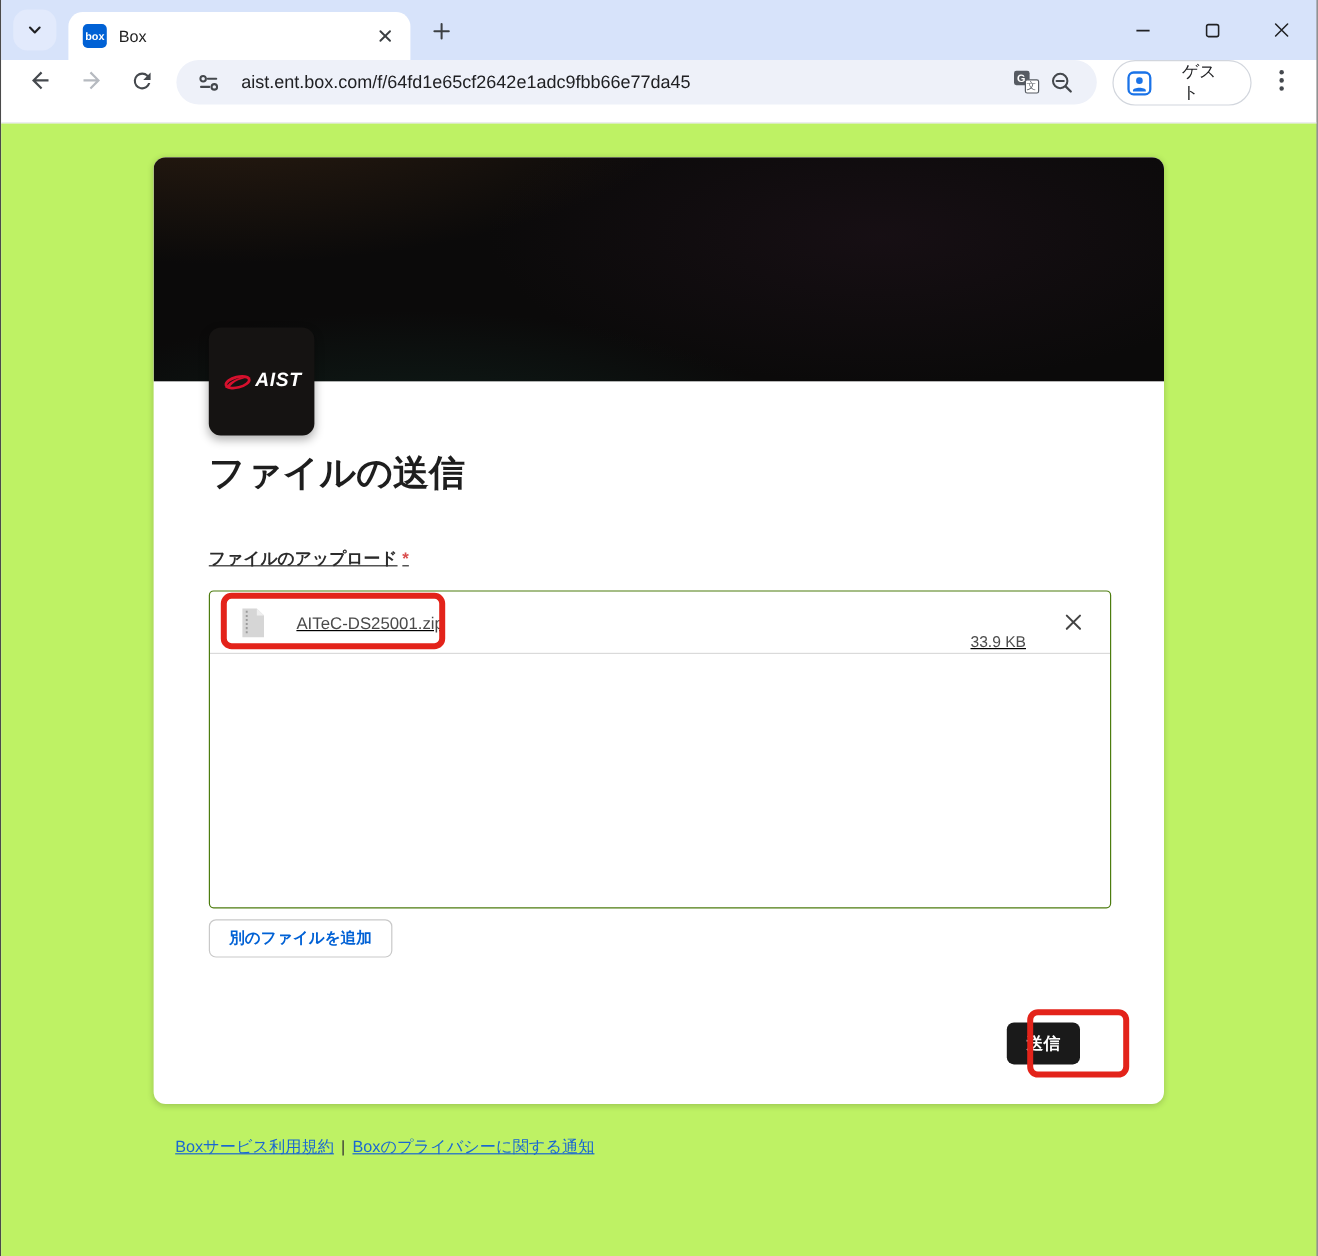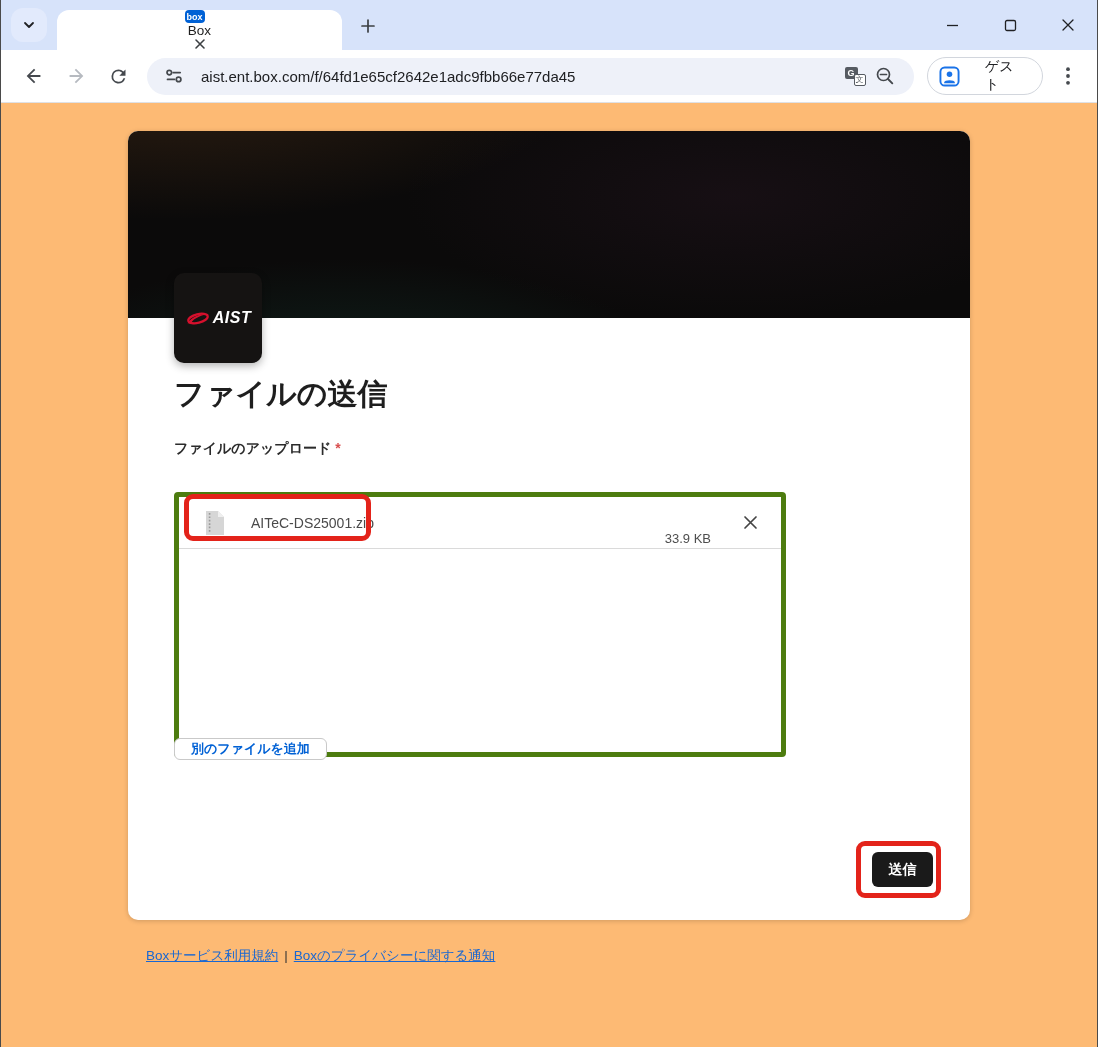--- a/index.html
+++ b/index.html
@@ -9,86 +9,86 @@
     background:#fff; overflow:hidden;
   }
   .window { width:1098px; height:1047px; position:relative;
     border-left:1px solid #4a4a4a; border-right:1px solid #4a4a4a; }
 
   
   .tabstrip { height:50px; background:#d7e3fa; display:flex; align-items:center; position:relative; }
   .tab-search-btn { width:36px; height:34px; margin-left:10px; border-radius:12px;
     background:#e2eafc; display:flex; align-items:center; justify-content:center; cursor:pointer; }
   .tab { position:absolute; left:56px; bottom:0; width:285px; height:40px; background:#fff;
-    border-radius:12px 12px 0 0; display:flex; align-items:center; padding:0 12px;flex-direction:column; }
+    border-radius:12px 12px 0 0; display:flex; align-items:center; padding:0 12px; }
   .tab-favicon { width:20px; height:20px; border-radius:4px; background:#0061d5; color:#fff;
     font-size:9px; font-weight:bold; display:flex; align-items:center; justify-content:center;
     letter-spacing:0; margin-right:10px; }
   .tab-title { font-size:13.5px; color:#1f1f1f; flex:1; }
   .tab-close { width:18px; height:18px; display:flex; align-items:center; justify-content:center;
     border-radius:50%; cursor:pointer; }
   .newtab-btn { position:absolute; left:352px; top:11px; width:30px; height:30px; border-radius:8px;
     display:flex; align-items:center; justify-content:center; cursor:pointer; }
   .win-controls { position:absolute; right:0; top:0; height:50px; display:flex; align-items:center; }
   .win-btn { width:58px; height:50px; display:flex; align-items:center; justify-content:center; cursor:pointer; }
 
   
   .toolbar { height:53px; background:#fff; border-bottom:1px solid #dfe1e5;
-    display:flex; align-items:center; padding:0 12px; }
+    display:flex; padding:0 12px; }
   .nav-btn { width:34px; height:34px; border-radius:50%; display:flex; align-items:center;
     justify-content:center; margin:0 4px; cursor:pointer; flex:none; }
   .omnibox { height:37px; width:773px; background:#eef1f9; border-radius:19px; display:flex;
     align-items:center; padding:0 14px 0 12px; margin-left:8px; }
   .omni-url { font-size:15px; color:#202124; margin-left:12px; flex:1; white-space:nowrap;
     overflow:hidden; }
   .omni-icon { flex:none; display:flex; align-items:center; justify-content:center;
     width:30px; height:30px; cursor:pointer; }
   .translate-glyph { position:relative; width:21px; height:19px; }
   .translate-glyph .g-sq { position:absolute; left:0; top:0; width:13px; height:12px; background:#565b62;
     border-radius:2px; color:#fff; font-size:9px; font-weight:bold; text-align:center; line-height:12px; }
   .translate-glyph .t-sq { position:absolute; right:0; bottom:0; width:12px; height:12px; background:#fff;
     border:1.6px solid #565b62; border-radius:2px; color:#565b62; font-size:8px; text-align:center; line-height:9px; }
   .profile-pill { height:38px; border:1px solid #d2d6dd; border-radius:19px; background:#fff;
     display:flex; align-items:center; gap:25px; padding:0 15px 0 11px; margin-left:13px; cursor:pointer; }
   .profile-label { font-size:14px; color:#202124; }
   .kebab-btn { width:34px; height:34px; border-radius:50%; display:flex; align-items:center;
     justify-content:center; margin-left:8px; cursor:pointer; }
 
   
-  .page { height:944px; background:#fdba74; overflow:hidden; }
+  .page { height:944px; background:#bef264; overflow:hidden; }
   .card { width:842px; margin:28px auto 0; background:#fff; border-radius:10px; position:relative;
     height:789px; box-shadow:0 1px 5px rgba(0,0,0,0.18); }
   .banner { height:187px; border-radius:10px 10px 0 0;
     background:
       radial-gradient(90% 150% at 6% -35%, rgba(86,54,26,0.50), transparent 55%),
       radial-gradient(75% 130% at 26% 140%, rgba(20,56,46,0.55), transparent 55%),
       radial-gradient(65% 110% at 72% 35%, rgba(44,24,38,0.35), transparent 60%),
       #0b0a0a; }
   .org-logo { position:absolute; left:46px; top:142px; width:88px; height:90px; border-radius:10px;
     background:#151312; box-shadow:0 3px 8px rgba(0,0,0,0.3); display:flex; align-items:center;
     justify-content:center; gap:2px; }
   .org-logo .aist-text { color:#fff; font-size:16px; font-weight:bold; font-style:italic;
     letter-spacing:0.5px; }
   .page-title { position:absolute; left:46px; top:243px; font-size:30px; font-weight:bold;
     color:#1e1e1e; }
-  .field-label { position:absolute; left:46px; top:309px; font-size:14px; font-weight:bold; color:#2b2b2b; }
+  .field-label { position:absolute; left:46px; top:326px; font-size:14px; font-weight:bold; color:#2b2b2b;text-decoration:underline; }
   .required { color:#d94e4e; margin-left:4px; font-weight:bold; }
-  .upload-box { position:absolute; left:46px; top:361px; width:612px; height:265px;
-    border:5px solid #4d7c0f; border-radius:4px; background:#fff; }
+  .upload-box { position:absolute; left:46px; top:361px; width:752px; height:265px;
+    border:1px solid #4d7c0f; border-radius:4px; background:#fff;text-decoration:underline; }
   .file-row { height:52px; display:flex; align-items:center; border-bottom:1px solid #dadada;
     padding:0 20px 0 26px; }
   .file-name { font-size:14px; color:#4a4a4a; margin-left:26px; }
   .file-size { font-size:13px; color:#4e4e4e; margin-left:auto;margin-top:32px; }
   .file-remove { margin-left:28px; width:22px; height:22px; display:flex; align-items:center;
     justify-content:center; cursor:pointer; }
-  .add-file-btn { position:absolute; left:46px; top:607px; height:22px; padding:0 16px;
+  .add-file-btn { position:absolute; left:46px; top:635px; height:32px; padding:0 16px;
     background:#fff; border:1px solid #c9c9c9; border-radius:6px; font-size:13px; font-weight:bold;
     color:#0061d5; display:flex; align-items:center; cursor:pointer;
     font-family:"Liberation Sans","DejaVu Sans",sans-serif; }
-  .submit-wrap { position:absolute; left:732px; top:710px; width:85px; height:57px;
+  .submit-wrap { position:absolute; left:699px; top:710px; width:85px; height:57px;
     display:flex; align-items:center; justify-content:center; }
   .submit-btn { width:61px; height:35px; background:#1a1a1a; border:none; border-radius:6px;
     color:#fff; font-size:14px; font-weight:bold; cursor:pointer;
     font-family:"Liberation Sans","DejaVu Sans",sans-serif; }
   .annotation { position:absolute; border:5px solid #e3231a; border-radius:9px; pointer-events:none; }
   .annotation.file-ann { left:56px; top:363px; width:187px; height:47px; }
   .annotation.submit-ann { left:728px; top:710px; width:85px; height:57px; }
 
   
   .footer { margin:15px 0 0 145px; width:822px; }

